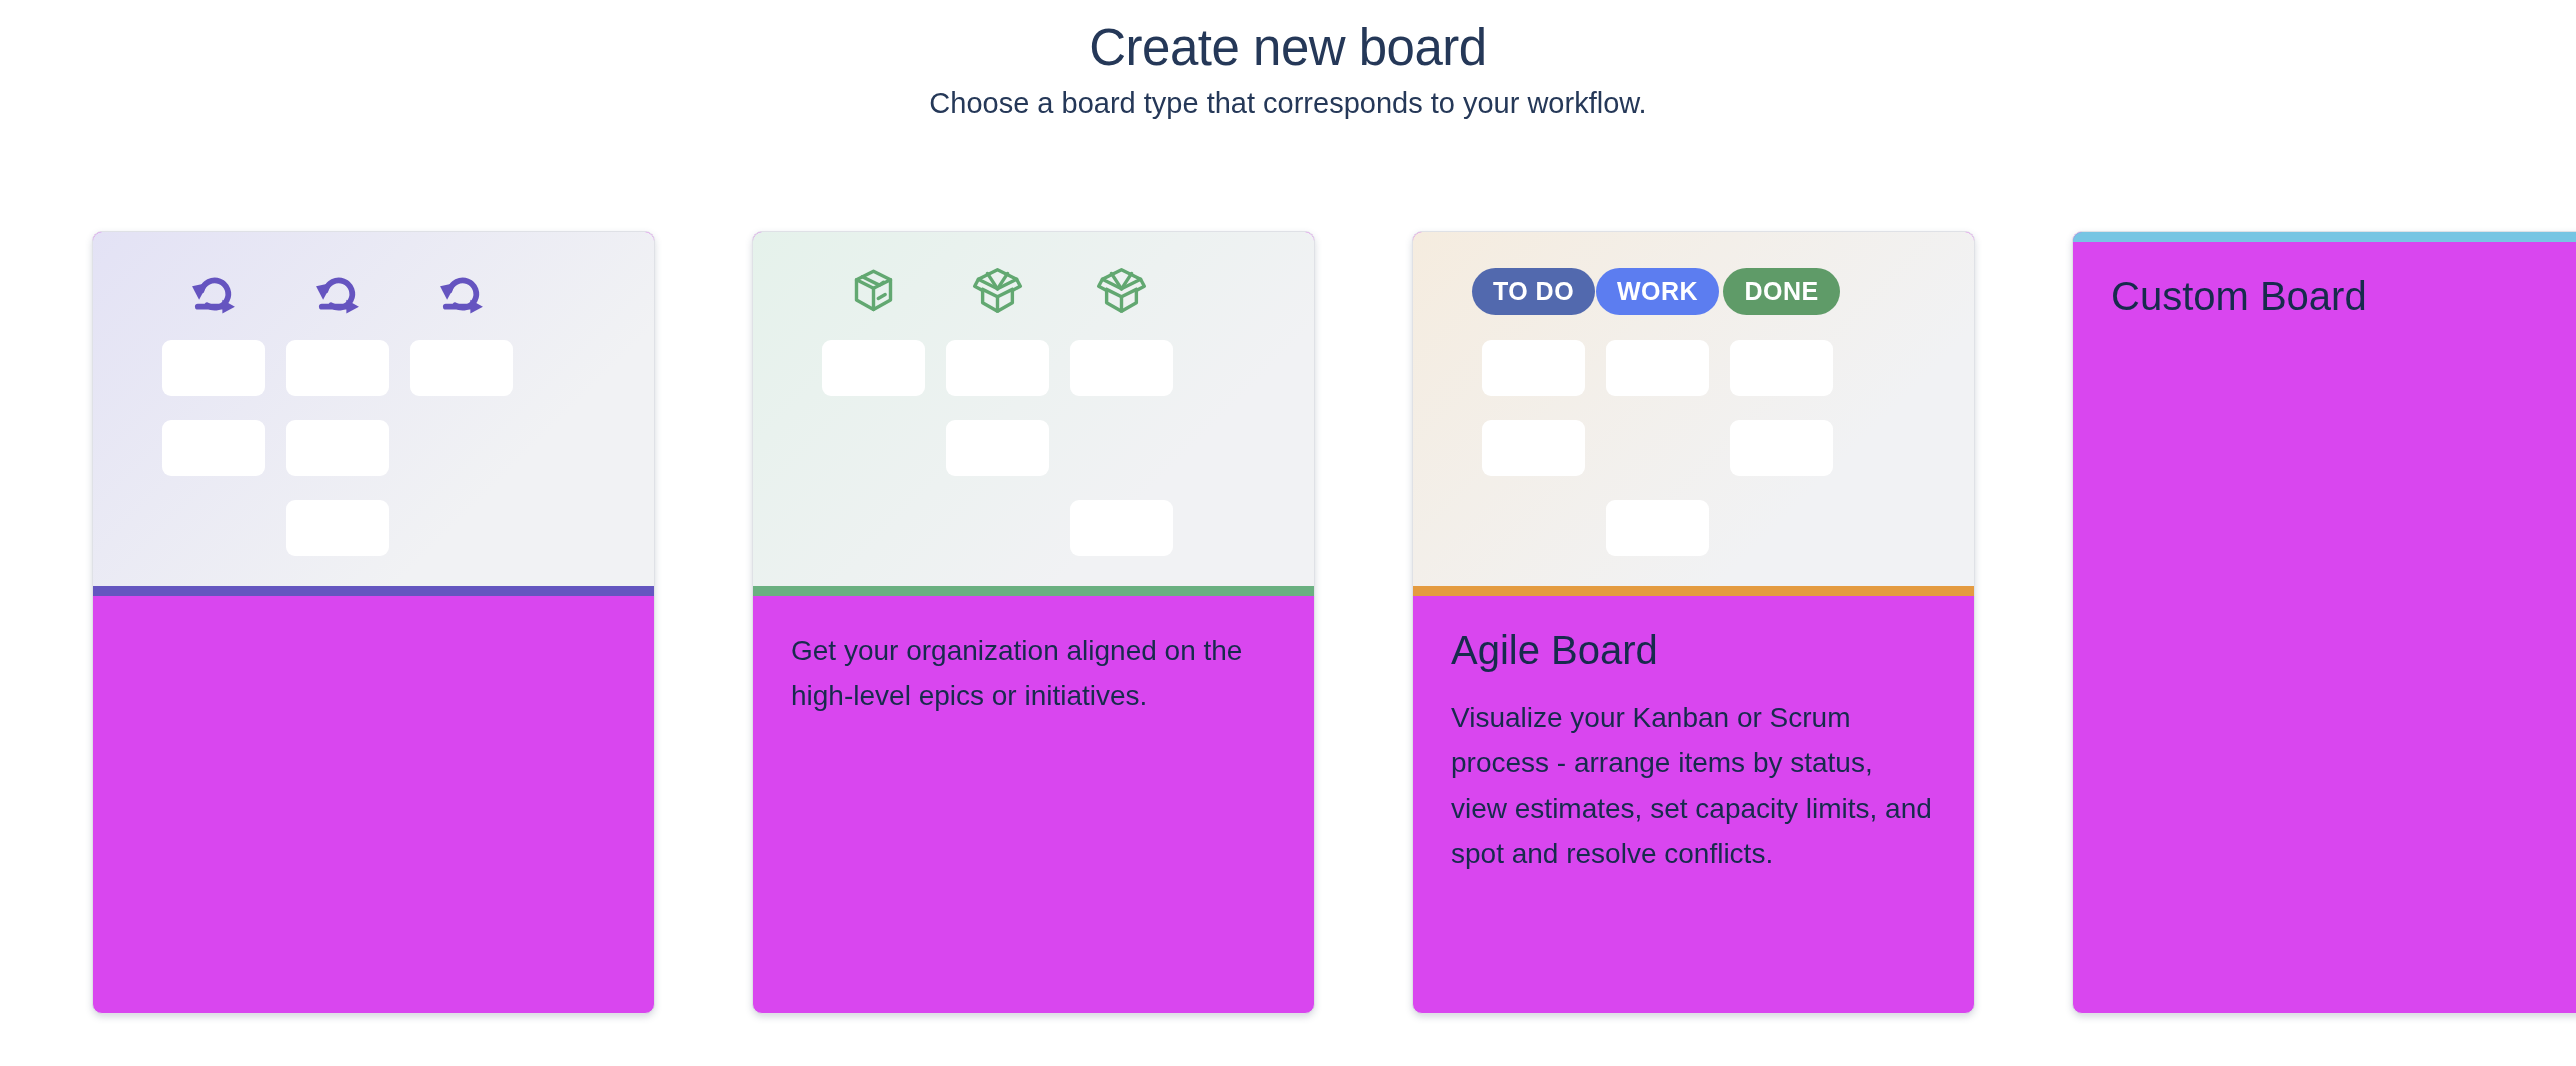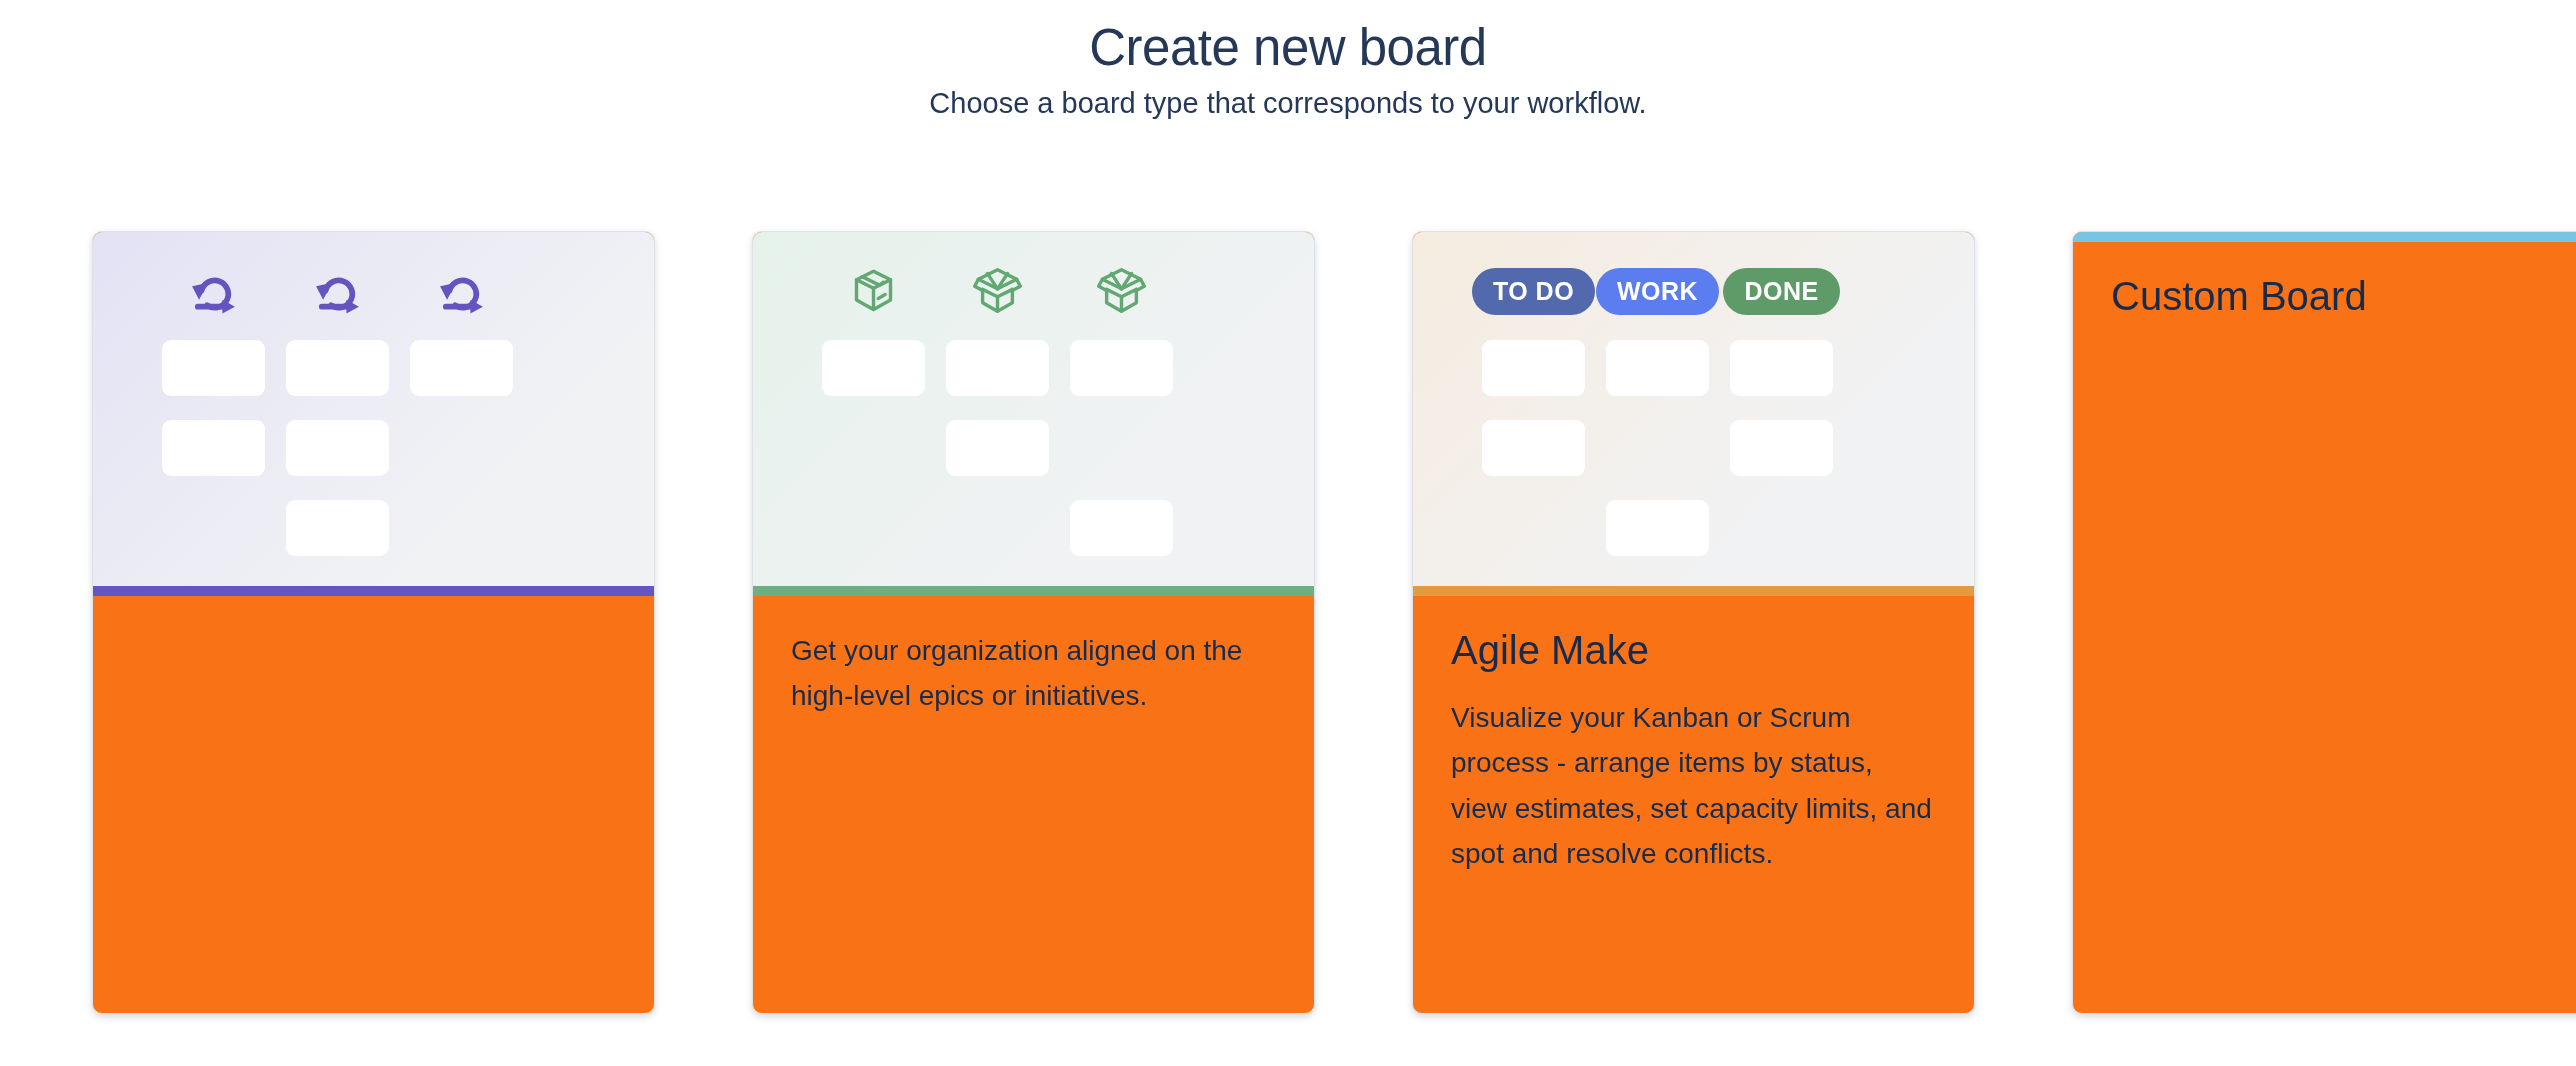--- a/index.html
+++ b/index.html
@@ -8,21 +8,21 @@
     background:#ffffff;color:#172b4d;
     font-family:"Liberation Sans", sans-serif;
   }
   .page-header{text-align:center}
   .page-title{font-size:51px;font-weight:400;color:#253858;margin:18px 0 10px;letter-spacing:-0.5px}
   .page-subtitle{font-size:29px;color:#253858;margin:0;font-weight:400}
 
   .cards{display:flex;gap:69px;padding:0 64px;margin-top:111px}
   .card{
     width:563px;height:783px;box-sizing:border-box;flex:0 0 auto;
-    background:#f97316;border:1px solid #dfe1e6;border-radius:10px;
+    background:#d946ef;border:1px solid #dfe1e6;border-radius:10px;
     box-shadow:0 3px 7px rgba(70,80,110,0.22);
     overflow:hidden;cursor:pointer;margin-left:28px;
   }
   .ill{
     height:354px;box-sizing:border-box;padding-top:34px;
     background:linear-gradient(135deg,var(--tint) 0%,#f1f2f4 72%);
     color:var(--icon);
   }
   .strip{height:10px;background:var(--accent)}
 
@@ -183,21 +183,21 @@
             <div class="gcell"></div>
             <div class="gcell empty"></div>
             <div class="gcell"></div>
             <div class="gcell empty"></div>
             <div class="gcell"></div>
             <div class="gcell empty"></div>
           </div>
     </div>
     <div class="strip"></div>
     <div class="card-body">
-      <h2 class="card-title">Agile Make</h2>
+      <h2 class="card-title">Agile Board</h2>
       <p class="card-desc">Visualize your Kanban or Scrum process - arrange items by status, view estimates, set capacity limits, and spot and resolve conflicts.</p>
     </div>
   </div>
 
   <div class="card" style="--accent: #77c5e3; --tint: #def1fa; --icon: #6e7a8c;">
     <div class="strip"></div>
     <div class="card-body">
       <h2 class="card-title">Custom Board</h2>
     </div>
   </div>

